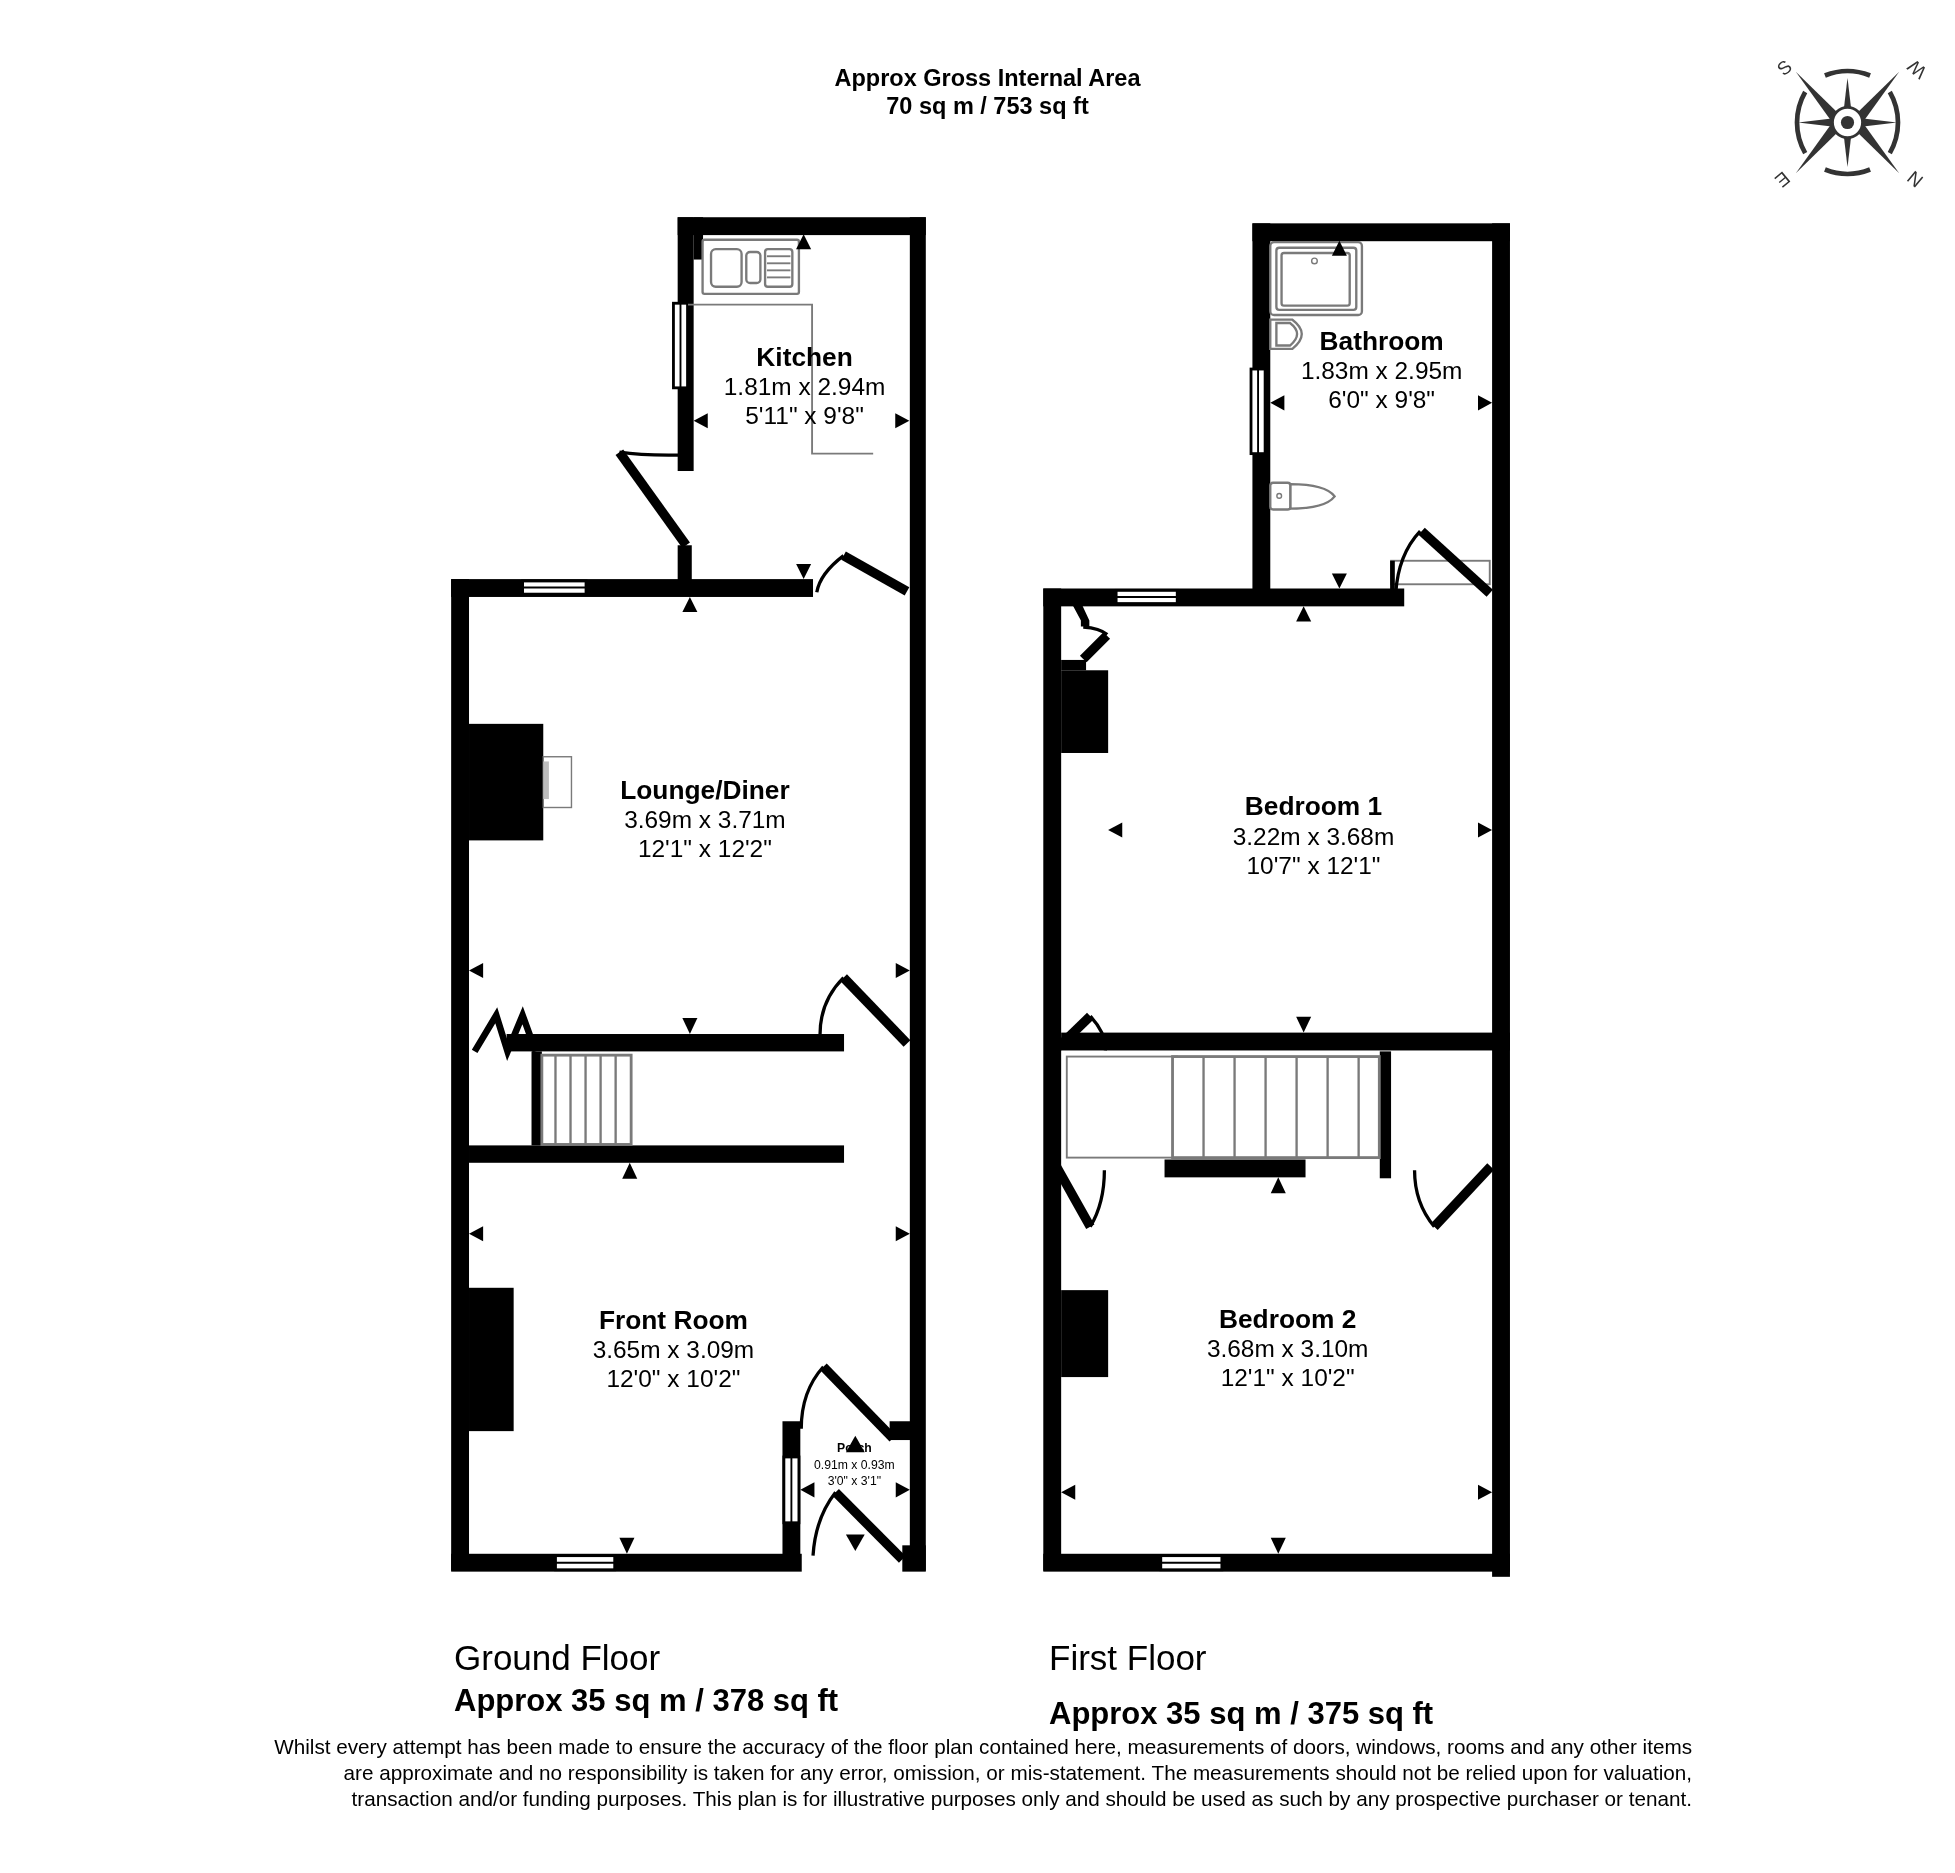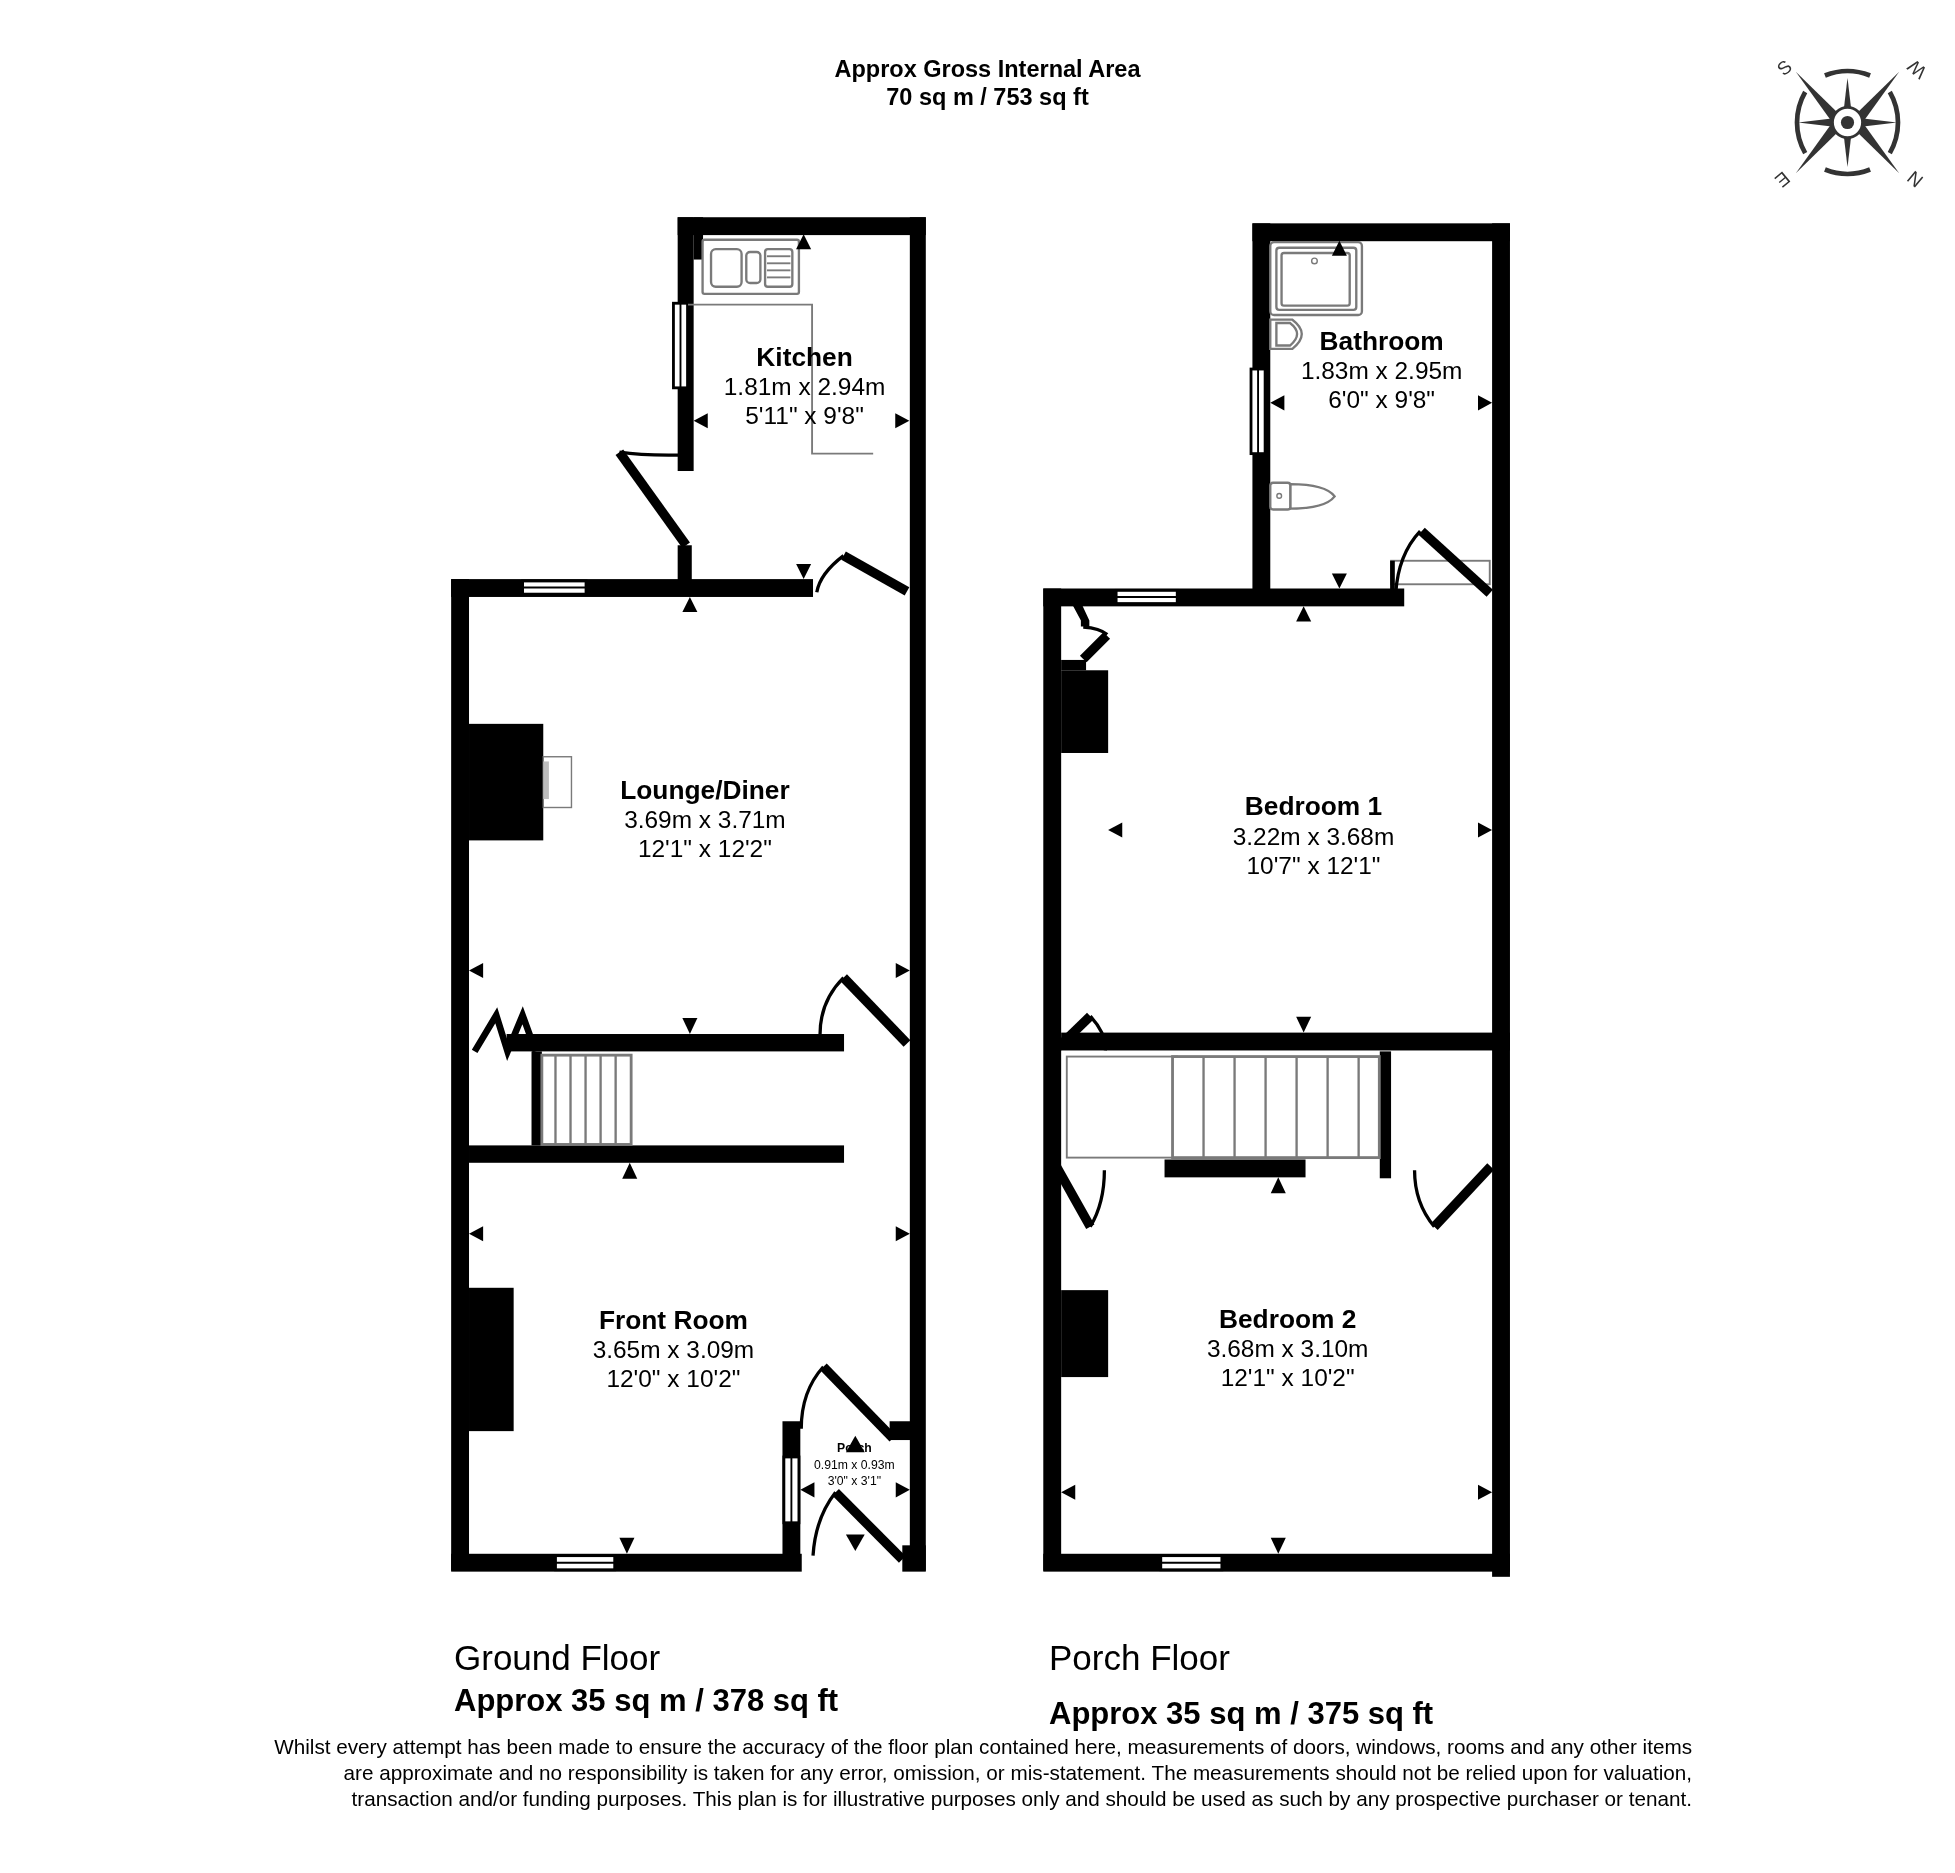--- a/index.html
+++ b/index.html
@@ -10,21 +10,21 @@
   .fixture { fill: #fff; stroke: #7a7a7a; stroke-width: 5; }
   .door-leaf { stroke: #000; stroke-width: 20; fill: none; }
   .door-arc { stroke: #000; stroke-width: 7; fill: none; }
   .stair { fill: #fff; stroke: #7a7a7a; stroke-width: 6; }
   .arrow { fill: #000; }
   .room-name { font-family: "Liberation Sans", sans-serif; font-weight: bold; font-size: 56px; text-anchor: middle; }
   .room-dim { font-family: "Liberation Sans", sans-serif; font-size: 52px; text-anchor: middle; }
   .porch-name { font-family: "Liberation Sans", sans-serif; font-weight: bold; font-size: 26px; text-anchor: middle; }
   .porch-dim { font-family: "Liberation Sans", sans-serif; font-size: 26px; text-anchor: middle; }
 
-  .header { position: absolute; left: 743px; top: 55px; width: 489px; text-align: center; font-weight: bold; font-size: 23.5px; line-height: 28px; }
+  .header { position: absolute; left: 743px; top: 64px; width: 489px; text-align: center; font-weight: bold; font-size: 23.5px; line-height: 28px; }
   .floor-label { position: absolute; font-size: 35px; line-height: 39px; }
   .floor-area { position: absolute; font-weight: bold; font-size: 31px; line-height: 28px; }
   .disclaimer { position: absolute; left: 263px; top: 1734px; width: 1429px; text-align: right; font-size: 20.7px; line-height: 26px; }
   .compass { position: absolute; left: 1758px; top: 52px; width: 179px; height: 141px; }
 </style>
 </head>
 <body>
 
 <div class="header">
   <div>Approx Gross Internal Area</div>
@@ -262,17 +262,17 @@
     <text class="room-dim" x="2795" y="1859">10'7" x 12'1"</text>
 
     <text class="room-name" x="2740" y="2825">Bedroom 2</text>
     <text class="room-dim" x="2740" y="2887">3.68m x 3.10m</text>
     <text class="room-dim" x="2740" y="2949">12'1" x 10'2"</text>
   </g>
 </svg>
 
 <div class="floor-label" style="left:454px; top:1638px;">Ground Floor</div>
 <div class="floor-area" style="left:454px; top:1687px;">Approx 35 sq m / 378 sq ft</div>
-<div class="floor-label" style="left:1049px; top:1638px;">Porch Floor</div>
+<div class="floor-label" style="left:1049px; top:1638px;">First Floor</div>
 <div class="floor-area" style="left:1049px; top:1687px;margin-top:13px;">Approx 35 sq m / 375 sq ft</div>
 
 <div class="disclaimer">Whilst every attempt has been made to ensure the accuracy of the floor plan contained here, measurements of doors, windows, rooms and any other items are approximate and no responsibility is taken for any error, omission, or mis-statement. The measurements should not be relied upon for valuation, transaction and/or funding purposes. This plan is for illustrative purposes only and should be used as such by any prospective purchaser or tenant.</div>
 
 
 </body></html>

